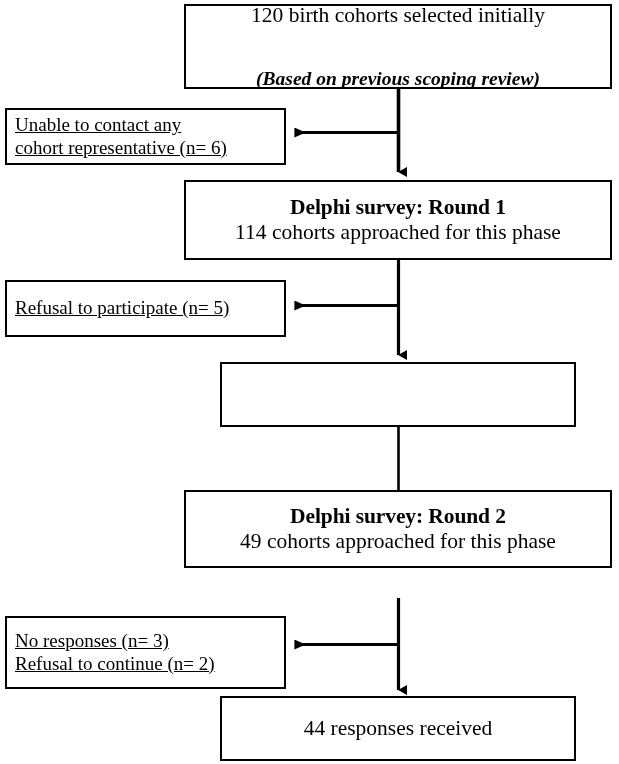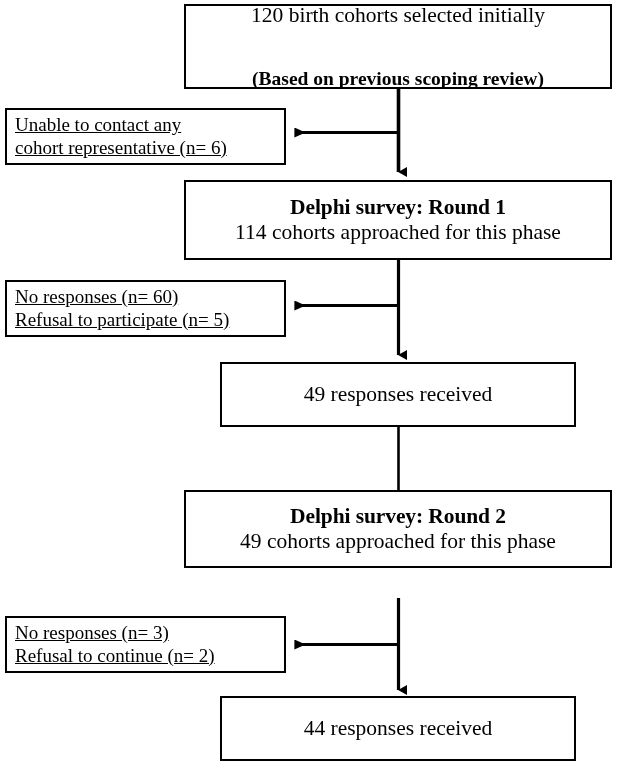--- a/index.html
+++ b/index.html
@@ -45,21 +45,21 @@
   }
   .line {
     display: block;
     white-space: nowrap;
     line-height: 1.18;
   }
   .center .line { padding: 0 6px; }
   .side .line { padding: 0 0 0 8px; }
   .t-main { font-size: 21.5px; }
   .t-bold { font-size: 21.5px; font-weight: bold; letter-spacing: -0.1px; text-align: center; }
-  .t-italic { font-size: 19.5px; font-weight: bold; }
+  .t-italic { font-size: 19.5px; font-style: italic; font-weight: bold; }
   .t-side { font-size: 19px; }
 </style>
 </head>
 <body>
 
 <div id="canvas">
 
   <svg id="connectors" viewBox="0 0 619 764" width="619" height="764" xmlns="http://www.w3.org/2000/svg">
     <defs>
       <marker id="arrowDown" markerWidth="10" markerHeight="9" refX="5" refY="8.6" orient="auto" markerUnits="userSpaceOnUse">
@@ -108,34 +108,32 @@
     <span class="line t-side">Unable to contact any</span>
     <span class="line t-side">cohort representative (n= 6)</span>
   </div>
 
   <div class="node center" style="left:184px; top:180px; width:428px; height:80px;">
     <span class="line t-bold">Delphi survey: Round 1</span>
     <span class="line t-main">114 cohorts approached for this phase</span>
   </div>
 
   <div class="node side" style="left:5px; top:280px; width:281px; height:57px;">
-    <span class="line t-side">No responses (n= 60)</span>
     <span class="line t-side">Refusal to participate (n= 5)</span>
   </div>
 
   <div class="node center" style="left:220px; top:362px; width:356px; height:65px;">
-    <span class="line t-main">49 responses received</span>
   </div>
 
   <div class="node center" style="left:184px; top:490px; width:428px; height:78px;">
     <span class="line t-bold">Delphi survey: Round 2</span>
     <span class="line t-main">49 cohorts approached for this phase</span>
   </div>
 
-  <div class="node side" style="left:5px; top:616px; width:281px; height:57px;">
+  <div class="node side" style="left:5px; top:616px; width:281px; height:73px;">
     <span class="line t-side">No responses (n= 3)</span>
     <span class="line t-side">Refusal to continue (n= 2)</span>
   </div>
 
   <div class="node center" style="left:220px; top:696px; width:356px; height:65px;">
     <span class="line t-main">44 responses received</span>
   </div>
 
 </div>
 

